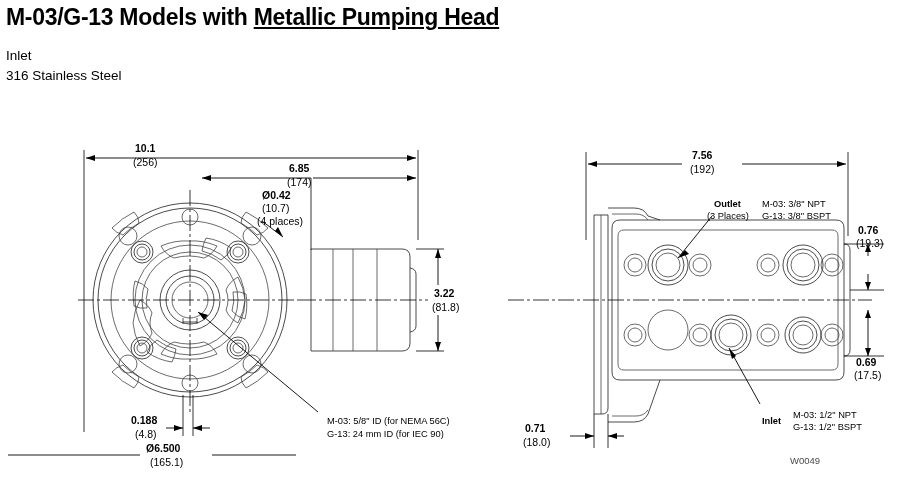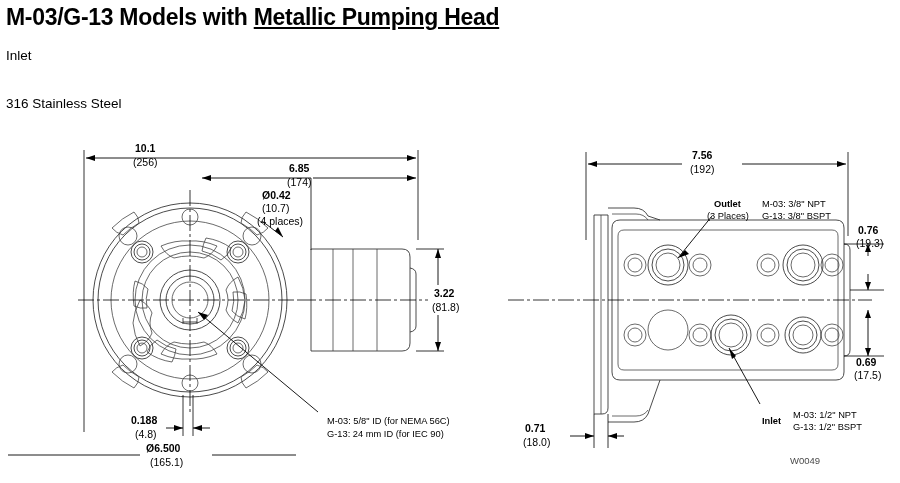--- a/index.html
+++ b/index.html
@@ -12,21 +12,21 @@
   .title{
     position:absolute;left:6px;top:4px;
     font-size:23px;font-weight:bold;letter-spacing:-0.3px;
     white-space:nowrap;
   }
   .title .ul{text-decoration:underline;text-underline-offset:2px;}
   .mat{
     position:absolute;left:6px;font-size:13.5px;white-space:nowrap;
   }
   .mat1{top:48px;}
-  .mat2{top:96px;}
+  .mat2{top:68px;}
   .mat3{top:108px;}
   svg{position:absolute;left:0;top:0;}
   text{font-family:"Liberation Sans", sans-serif;}
   .dimb{font-size:10.5px;font-weight:bold;}
   .dimp{font-size:10.5px;}
   .note{font-size:9.3px;}
   .noteb{font-size:9.3px;font-weight:bold;}
   .wno{font-size:9.5px;fill:#4a4a4a;}
   .ln{stroke:#000;stroke-width:0.9;fill:none;}
   .lnthin{stroke:#3a3a3a;stroke-width:0.75;fill:none;}

